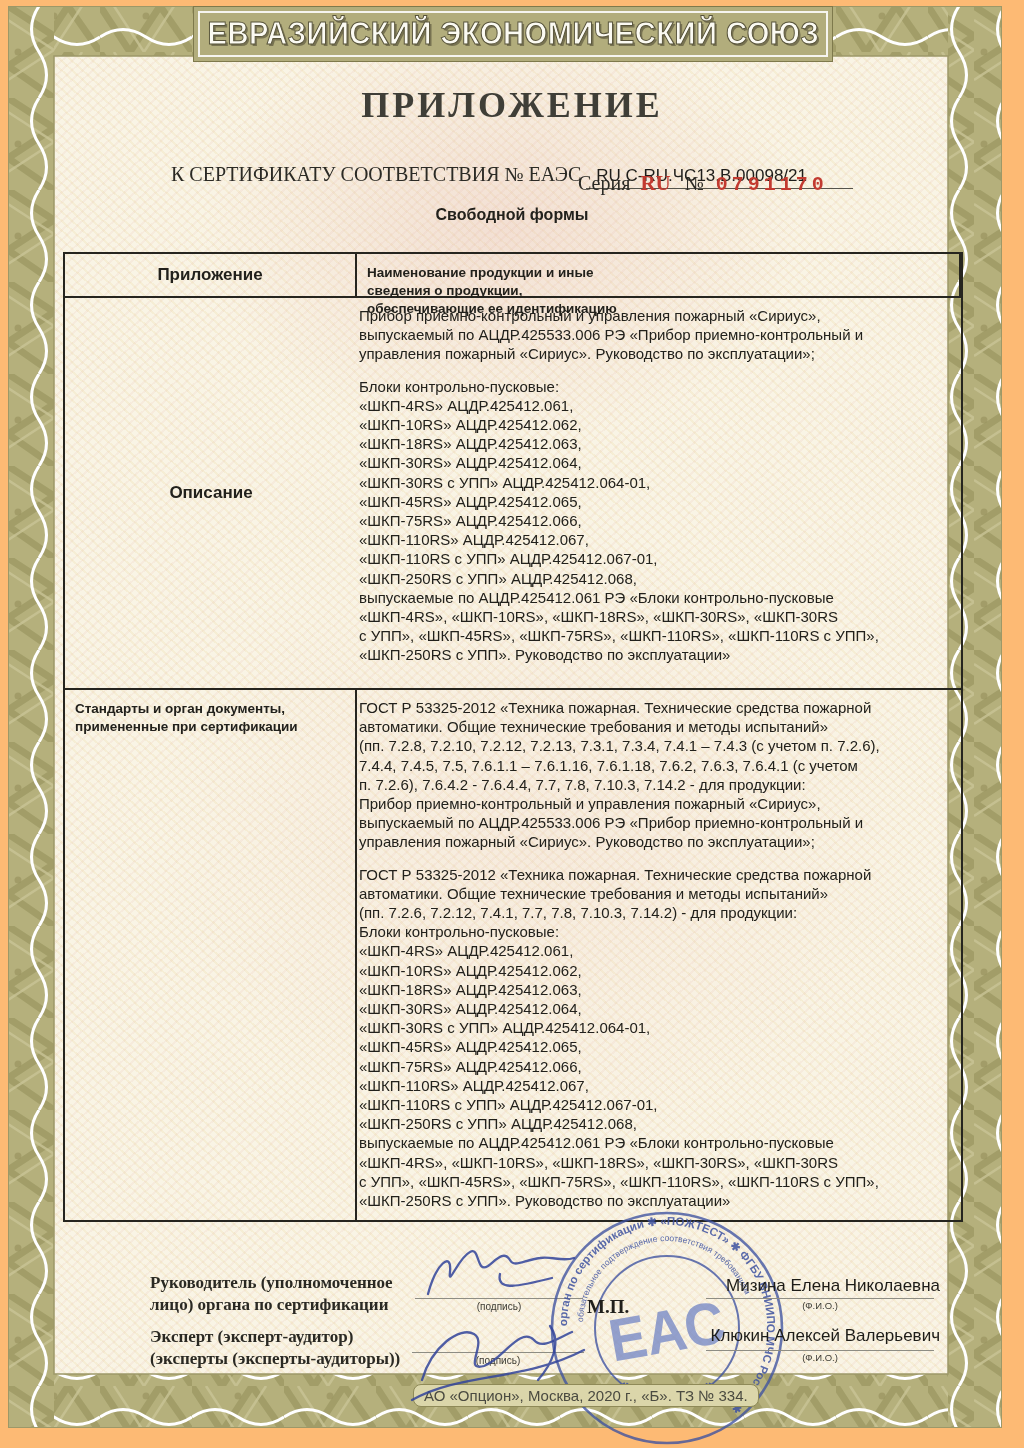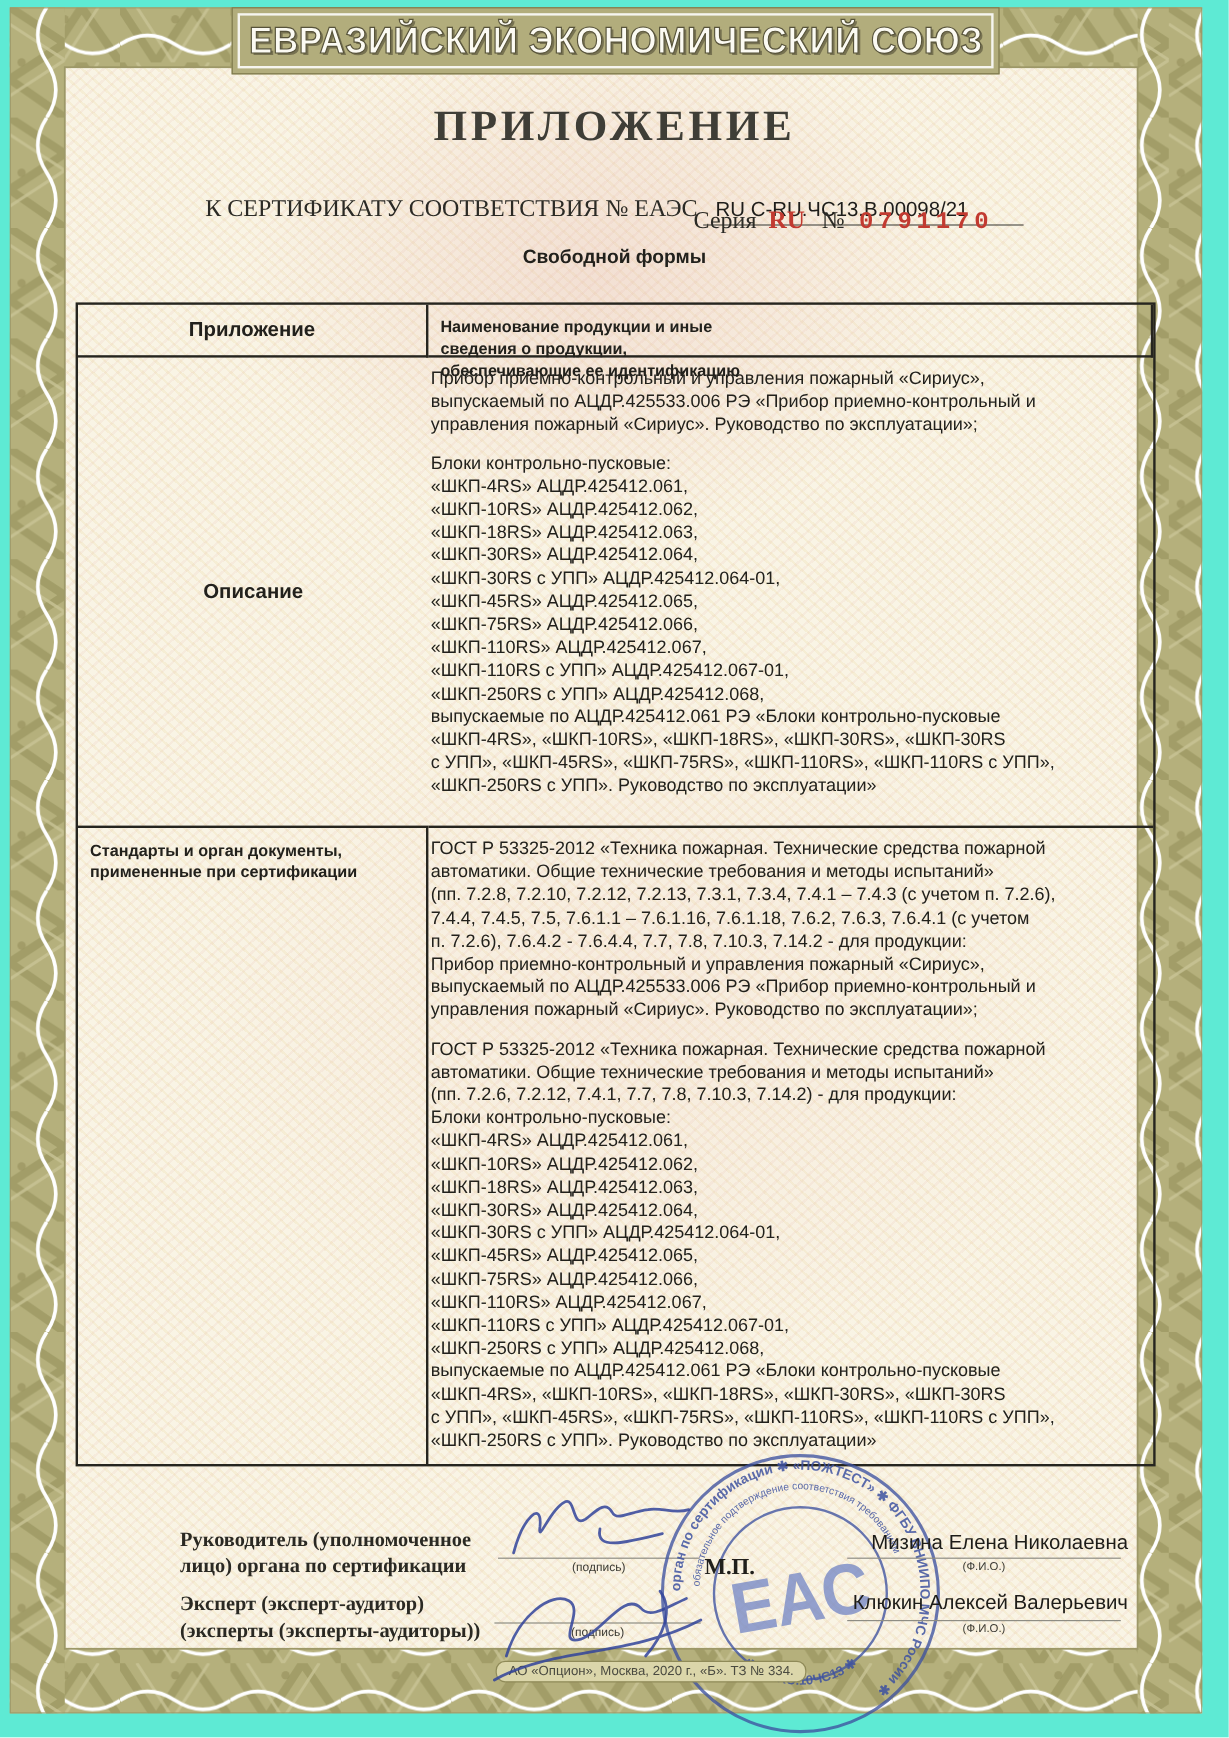--- a/index.html
+++ b/index.html
@@ -1,16 +1,16 @@
 <!DOCTYPE html>
 <html><head>
 <meta charset="utf-8">
 <style>
   html,body{margin:0;padding:0;background:#ffffff;}
-  .page{position:relative;width:1024px;height:1448px;background:#5eead4;overflow:hidden;
+  .page{position:relative;width:1024px;height:1448px;background:#fdba74;overflow:hidden;
         font-family:"Liberation Sans",sans-serif;color:#22211c;}
   
   .interior{position:absolute;left:54px;top:56px;width:894px;height:1318px;
     background:
       radial-gradient(ellipse 430px 310px at 50% 13%, rgba(228,176,170,.30), rgba(228,176,170,0) 70%),
       radial-gradient(ellipse 520px 420px at 54% 60%, rgba(236,198,188,.20), rgba(236,198,188,0) 72%),
       repeating-linear-gradient(42deg, rgba(216,180,70,.10) 0 2px, rgba(255,255,255,0) 2px 7px),
       repeating-linear-gradient(-42deg, rgba(219,145,135,.09) 0 2px, rgba(255,255,255,0) 2px 7px),
       #f9f4e5;}
   .frame-svg{position:absolute;left:8px;top:6px;z-index:3;}
@@ -59,21 +59,21 @@
   .fio-name{position:absolute;z-index:7;width:240px;text-align:right;font-size:17px;color:#1d1c18;white-space:nowrap;}
   .name1{left:700px;top:1276px;} .name2{left:700px;top:1326px;}
   .fio-line{position:absolute;z-index:7;border-top:1.2px solid #8e8d84;}
   .fline1{left:706px;top:1298px;width:228px;} .fline2{left:706px;top:1350px;width:228px;}
   .fio-cap{position:absolute;z-index:7;width:228px;text-align:center;font-size:9.5px;color:#3c3b34;}
   .fcap1{left:706px;top:1300px;} .fcap2{left:706px;top:1352px;}
   .stamp-svg{position:absolute;left:542px;top:1210px;z-index:6;}
   .sig-svg{position:absolute;left:400px;top:1232px;z-index:7;}
   .imprint{position:absolute;left:413px;top:1384px;z-index:6;padding:2px 10px;
     border:1px solid #8f8a58;border-radius:8px;background:#dbd6aa;
-    font-size:11px;color:#4a4a40;white-space:nowrap;}
+    font-size:15px;color:#4a4a40;white-space:nowrap;}
 </style>
 </head>
 <body>
 
 <div class="page">
 
   <div class="interior"></div>
 
   <svg class="frame-svg" width="994" height="1422">
     <defs>

